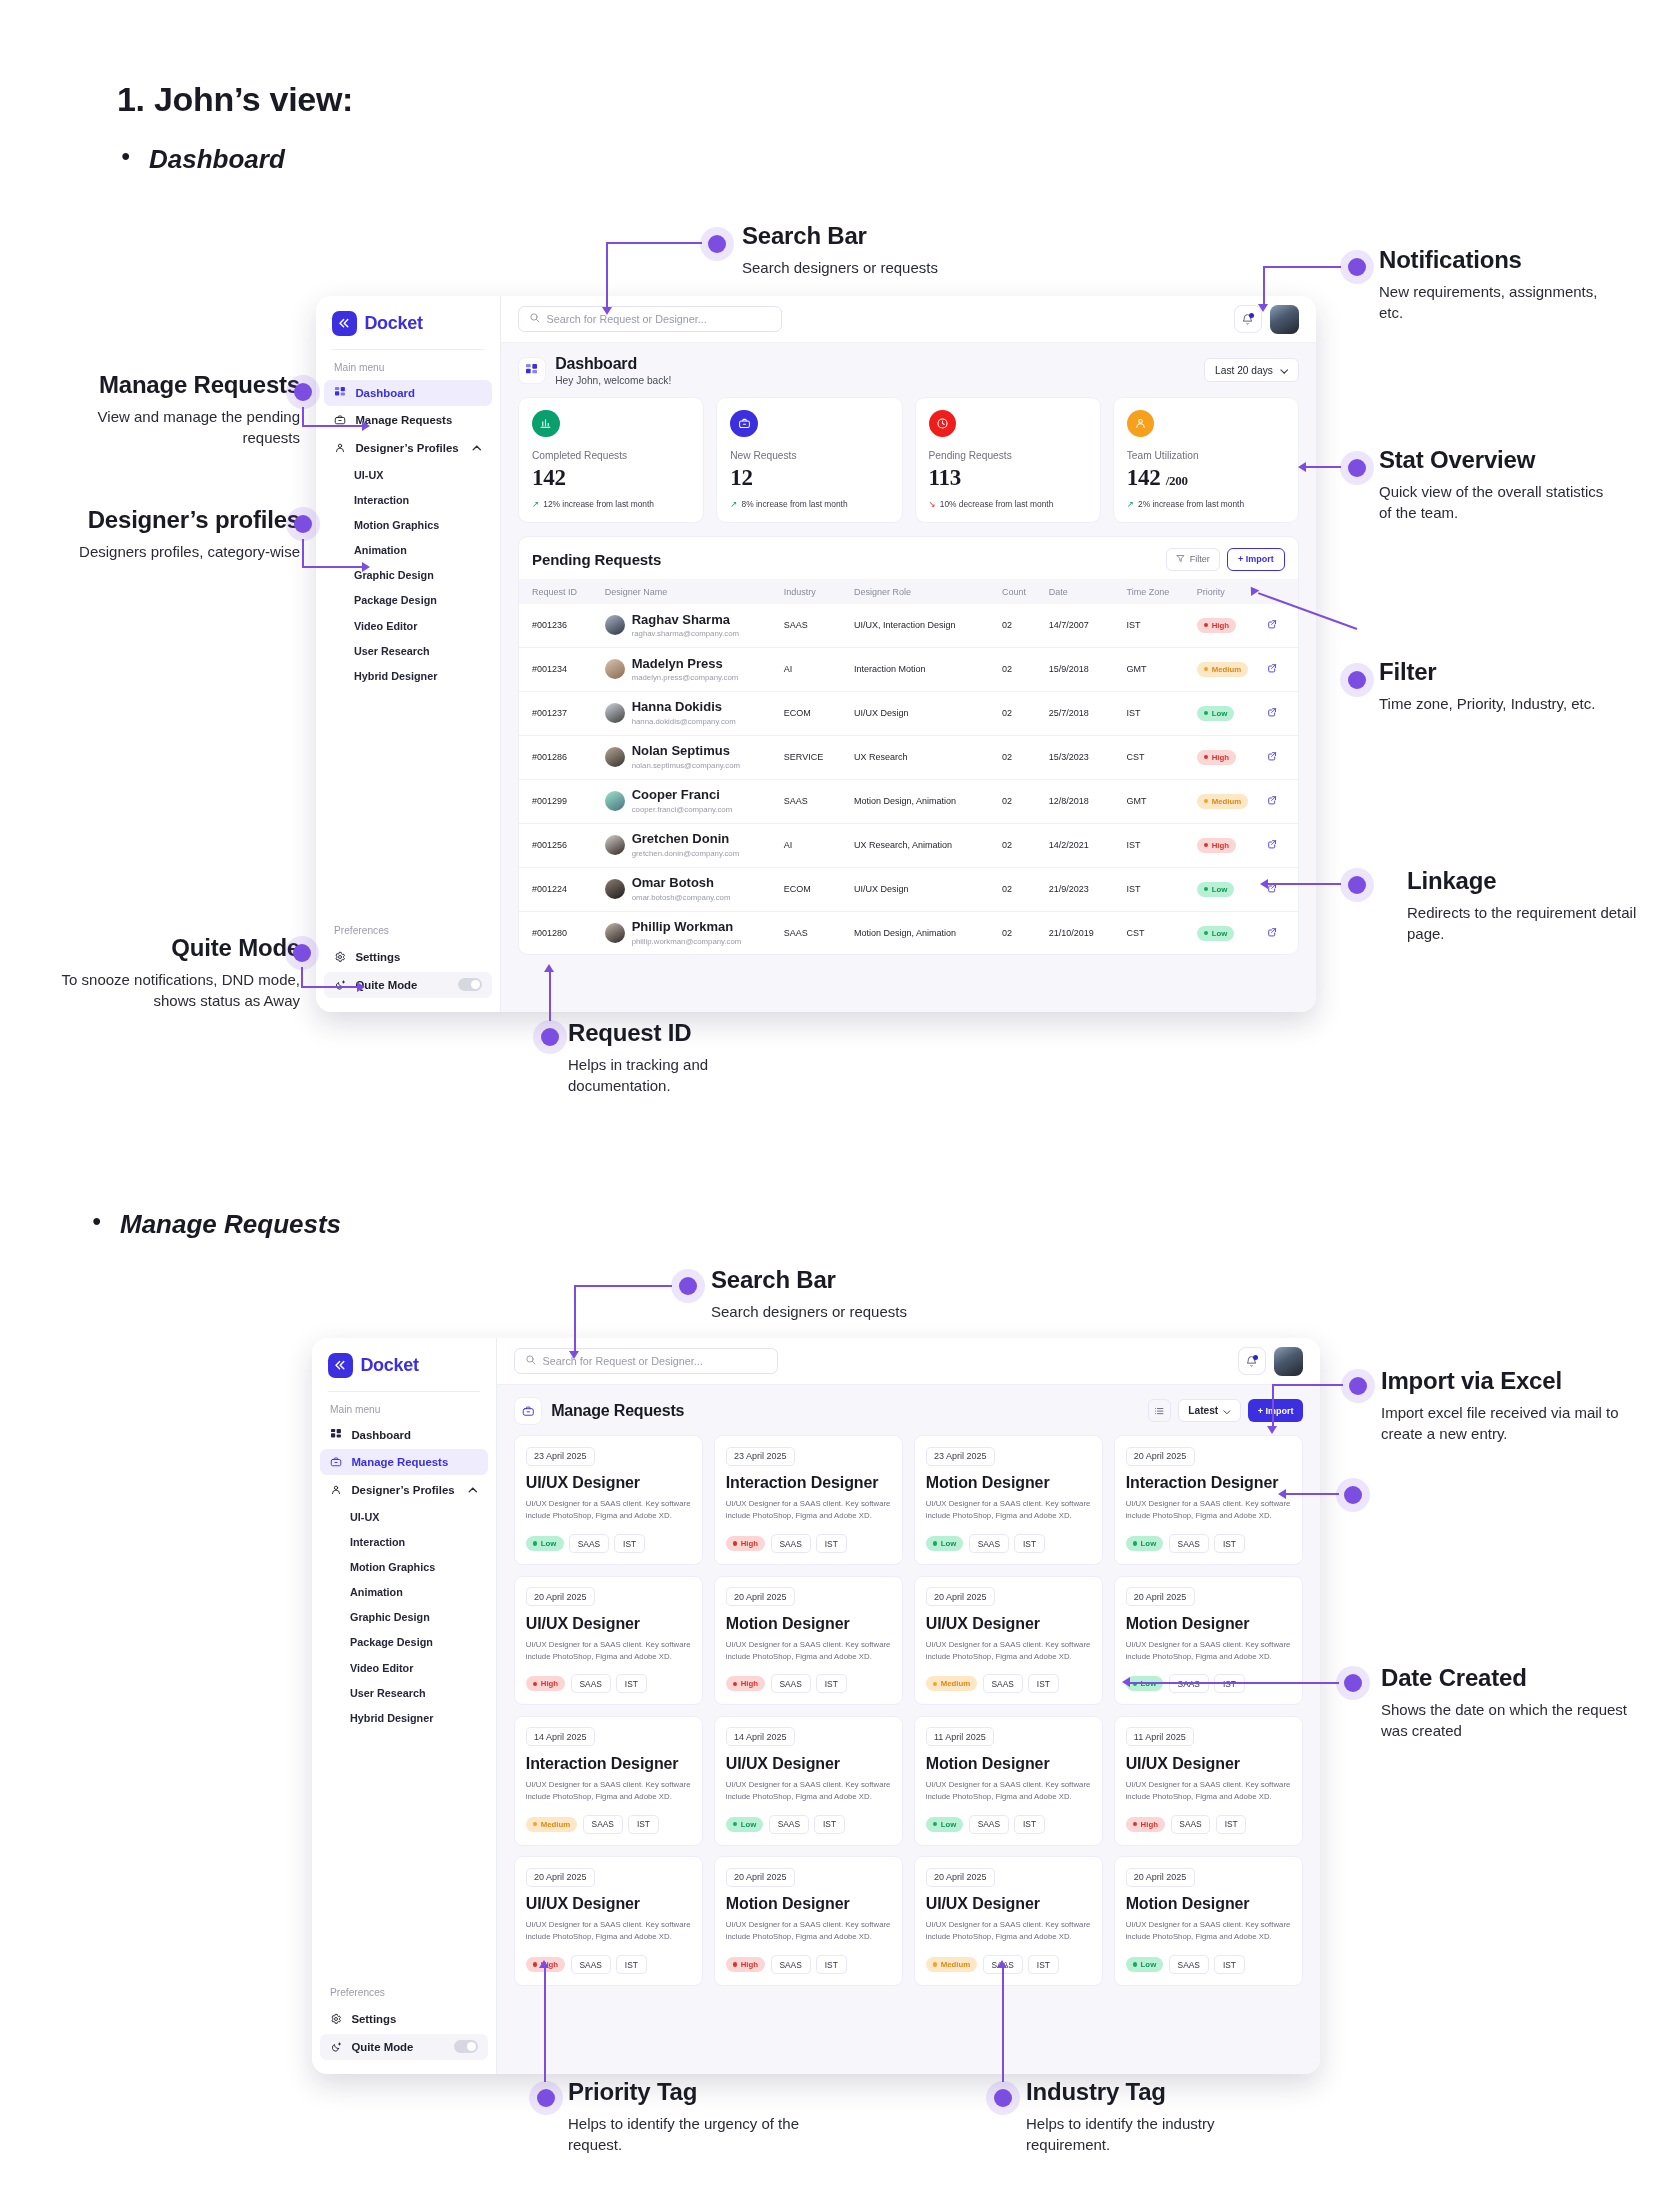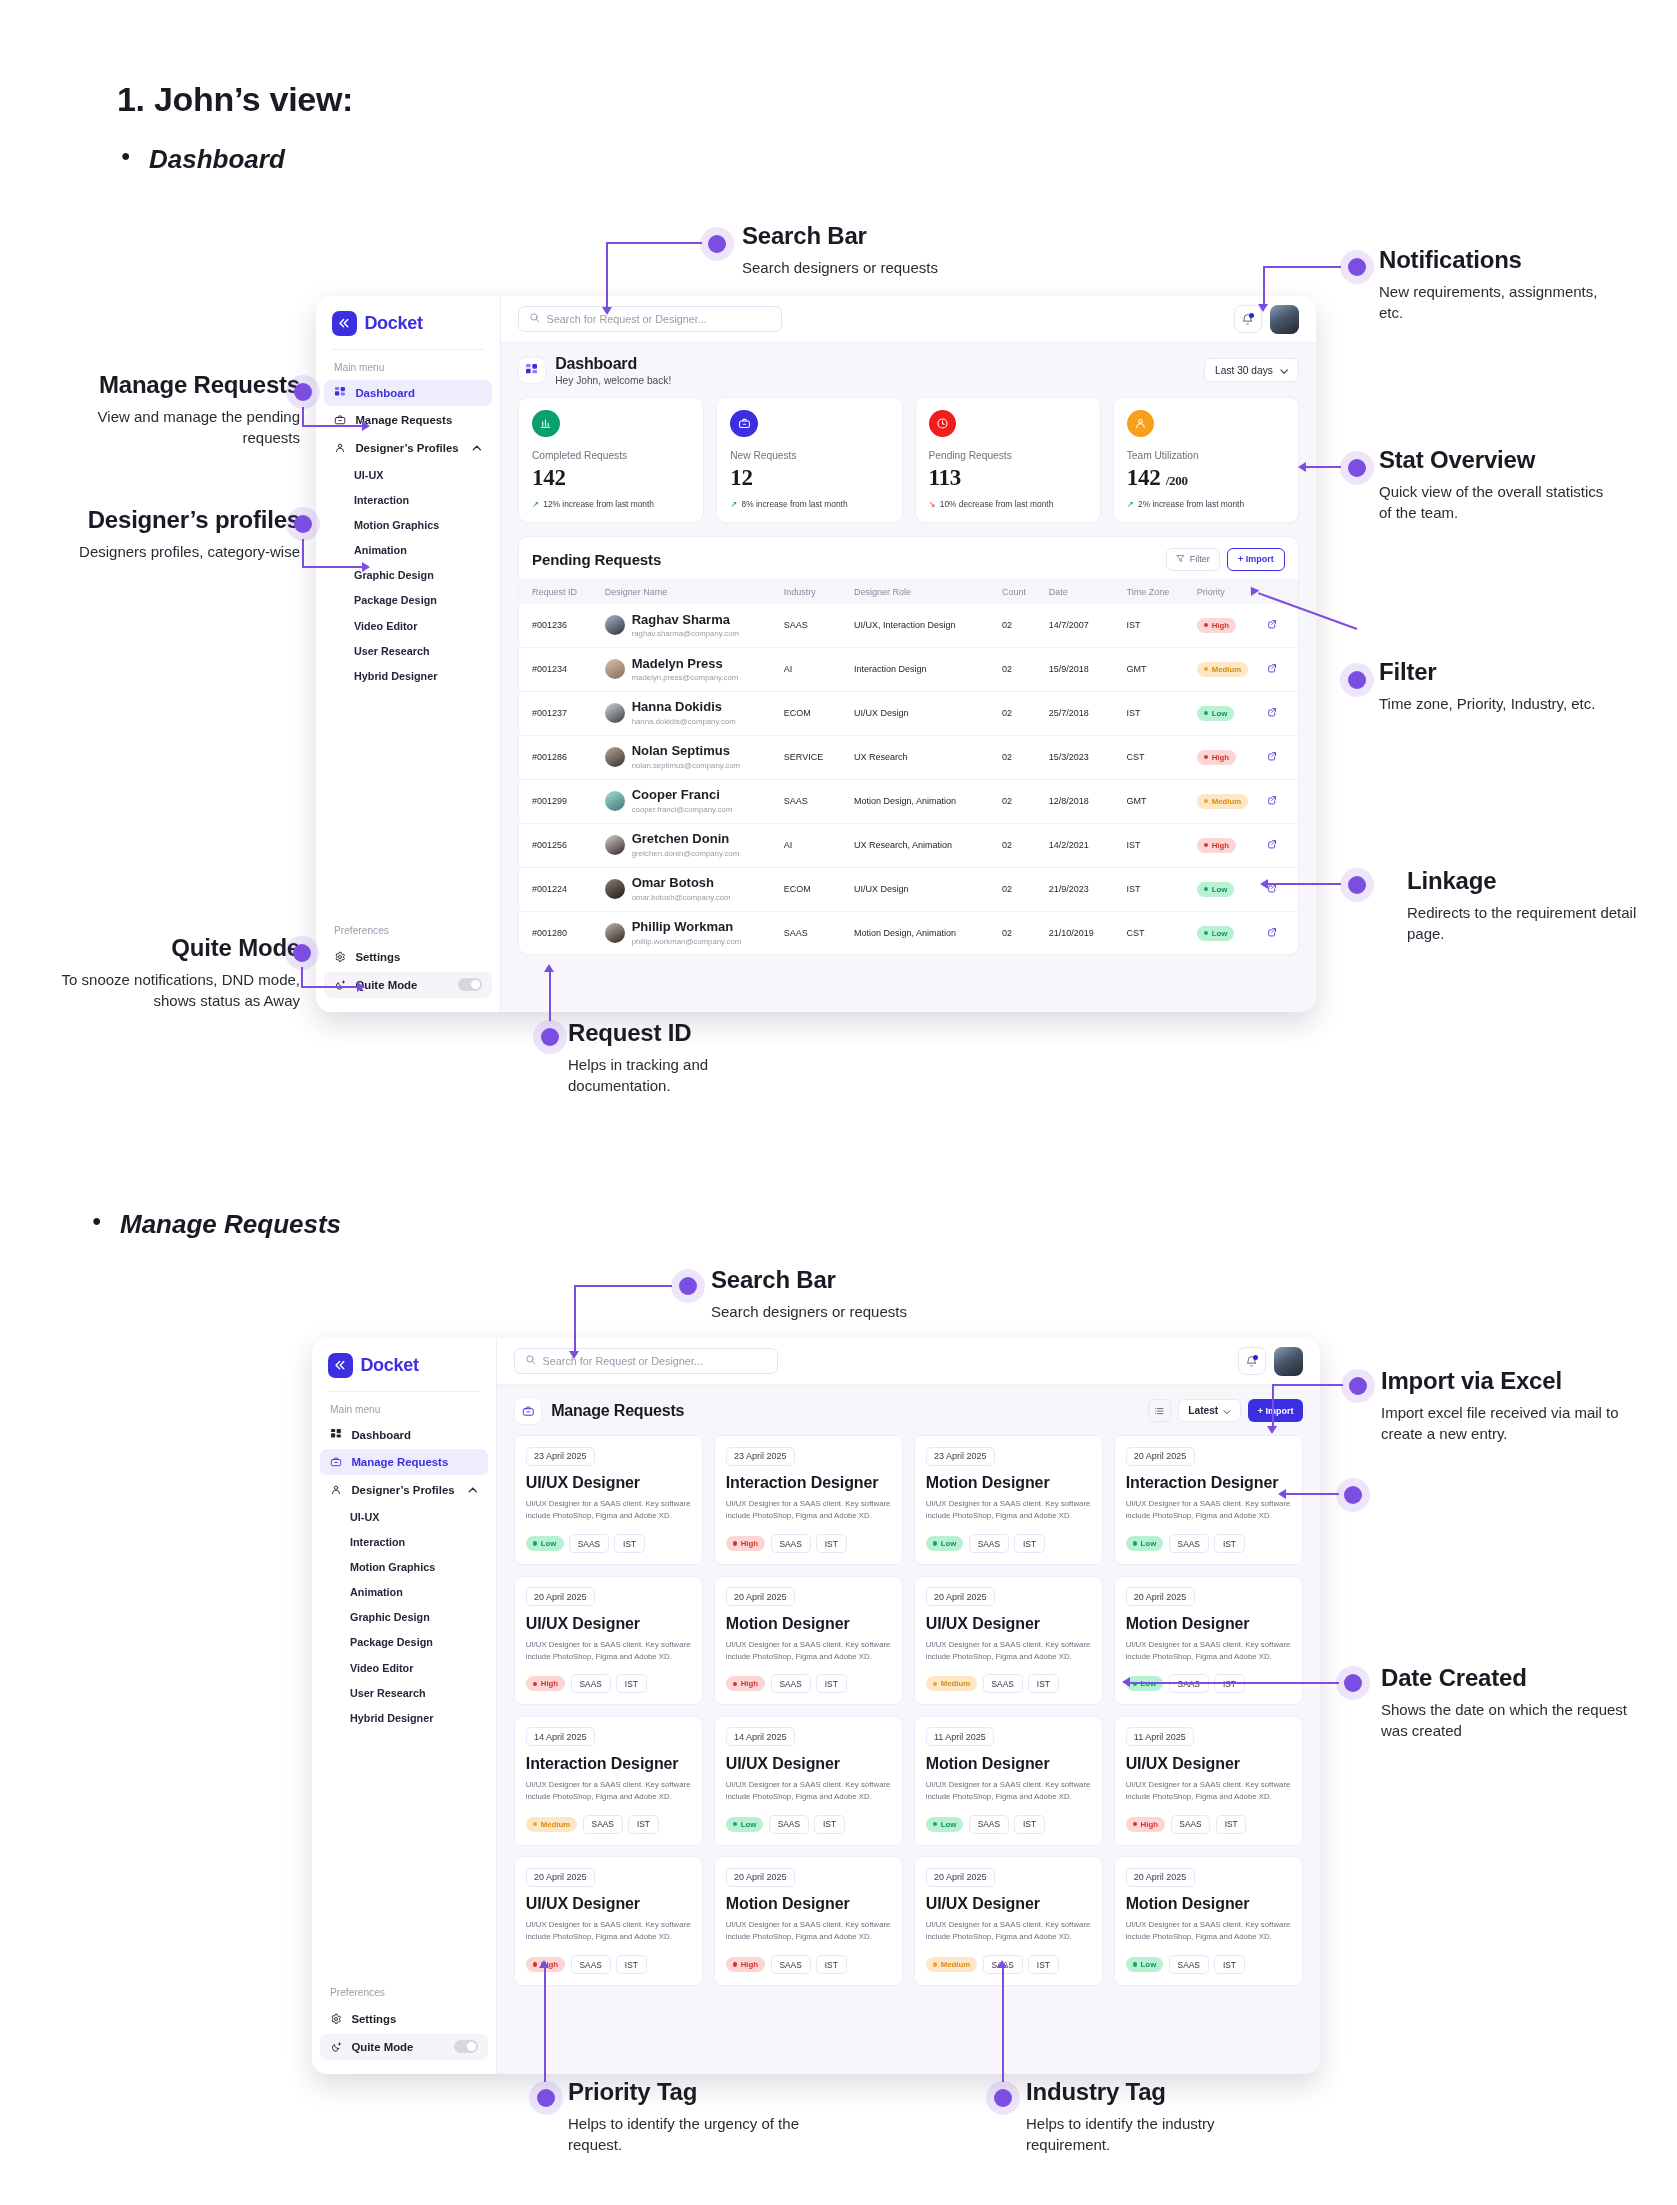--- a/index.html
+++ b/index.html
@@ -335,21 +335,21 @@
                 <rect x="9.5" y="0" width="7" height="7" rx="1.4" fill="#3b2fe0"></rect>
                 <rect x="0" y="7" width="7" height="7" rx="1.4" fill="#3b2fe0"></rect>
                 <rect x="9.5" y="9" width="7" height="5" rx="1.4" fill="#8b83f2"></rect>
               </svg>
           </div>
           <div>
             <div class="page-title">Dashboard</div>
             <div class="page-sub">Hey John, welcome back!</div>
           </div>
           <div class="range-pill">
-            <span>Last 30 days</span>
+            <span>Last 20 days</span>
             <span>
               <svg width="8.4" height="5.4" viewBox="0 0 14 9" fill="none" stroke="#3b3b4a" stroke-width="1.8" stroke-linecap="round">
                   <polyline points="1.5 1.5 7 7 12.5 1.5"></polyline>
                 </svg>
             </span>
           </div>
         </div>
 
         <div class="stats">
           <div class="stat">
@@ -478,21 +478,21 @@
                 </tr>
                 <tr>
                   <td>#001234</td>
                   <td>
                     <div class="who">
                       <span class="who-av" style="background:linear-gradient(150deg,#d8c3b0,#8a6a52)"></span>
                       <span><span class="who-name">Madelyn Press</span><br><span class="who-mail">madelyn.press@company.com</span></span>
                     </div>
                   </td>
                   <td>AI</td>
-                  <td>Interaction Design</td>
+                  <td>Interaction Motion</td>
                   <td>02</td>
                   <td>15/9/2018</td>
                   <td>GMT</td>
                   <td><span class="pri medium"><span class="pd"></span>Medium</span></td>
                   <td><span class="link-ico"><svg width="10.2" height="10.2" viewBox="0 0 24 24" fill="none" stroke="#3b2fe0" stroke-width="2" stroke-linecap="round" stroke-linejoin="round">
                         <path d="M13 4h7v7"></path>
                         <path d="M20 4 11 13"></path>
                         <path d="M18 14v4.5A2.5 2.5 0 0 1 15.5 21h-9A2.5 2.5 0 0 1 4 18.5v-9A2.5 2.5 0 0 1 6.5 7H11"></path>
                       </svg></span></td>
                 </tr>

